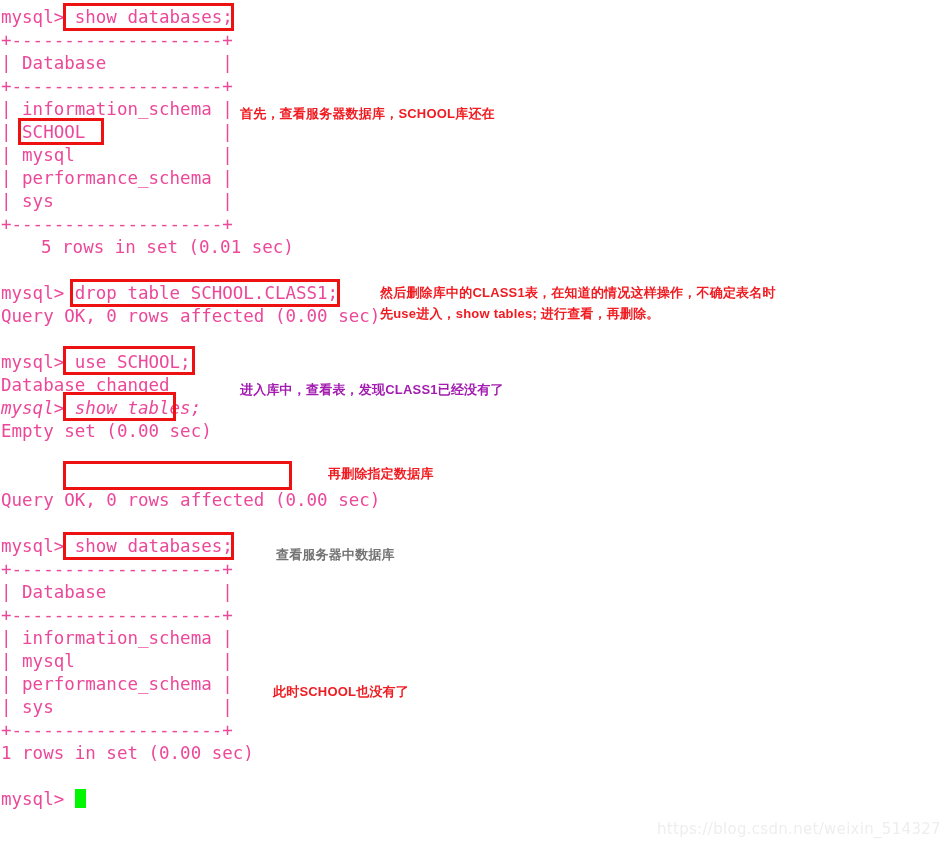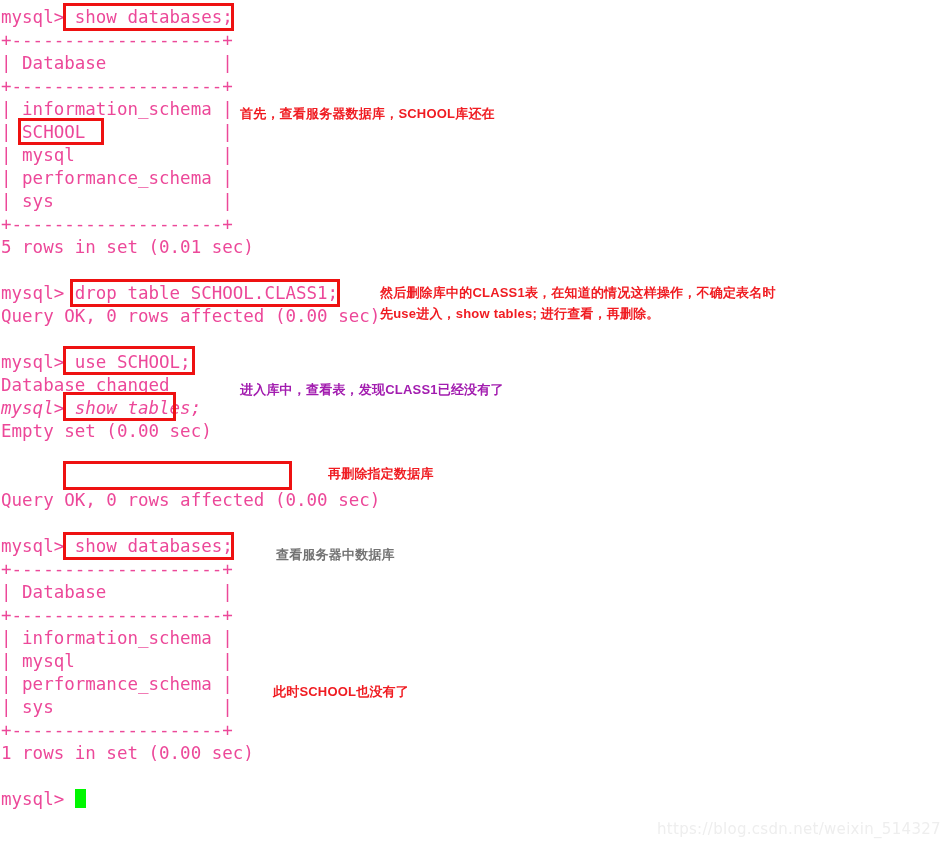--- a/index.html
+++ b/index.html
@@ -81,21 +81,21 @@
     <div class="tline" style="top: 6px;">mysql&gt; show databases;</div>
     <div class="tline" style="top: 29px;">+--------------------+</div>
     <div class="tline" style="top: 52px;">| Database           |</div>
     <div class="tline" style="top: 75px;">+--------------------+</div>
     <div class="tline" style="top: 98px;">| information_schema |</div>
     <div class="tline" style="top: 121px;">| SCHOOL             |</div>
     <div class="tline" style="top: 144px;">| mysql              |</div>
     <div class="tline" style="top: 167px;">| performance_schema |</div>
     <div class="tline" style="top: 190px;">| sys                |</div>
     <div class="tline" style="top: 213px;">+--------------------+</div>
-    <div class="tline" style="top: 236px;">5 rows in set (0.01 sec)</div>
+    <div class="tline" style="top: 236px; margin-left: 40px;">5 rows in set (0.01 sec)</div>
     <div class="tline" style="top: 259px;"></div>
     <div class="tline" style="top: 282px;">mysql&gt; drop table SCHOOL.CLASS1;</div>
     <div class="tline" style="top: 305px;">Query OK, 0 rows affected (0.00 sec)</div>
     <div class="tline" style="top: 328px;"></div>
     <div class="tline" style="top: 351px;">mysql&gt; use SCHOOL;</div>
     <div class="tline" style="top: 374px;">Database changed</div>
     <div class="tline" style="top: 397px; font-style: italic;">mysql&gt; show tables;</div>
     <div class="tline" style="top: 420px;">Empty set (0.00 sec)</div>
     <div class="tline" style="top: 443px;"></div>
     <div class="tline" style="top: 489px;">Query OK, 0 rows affected (0.00 sec)</div>

